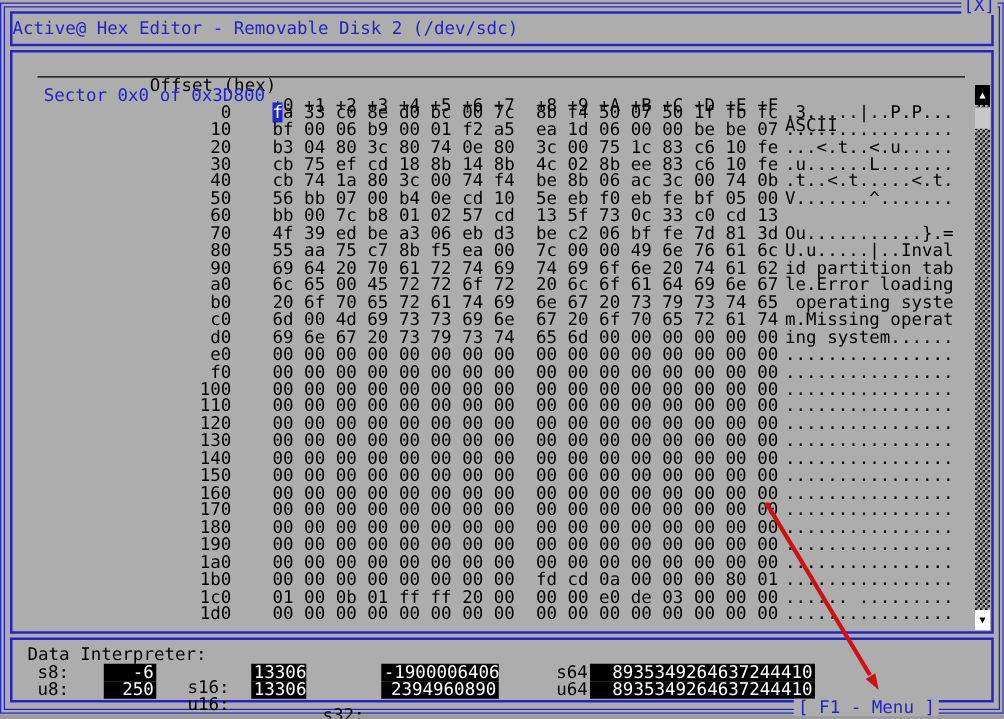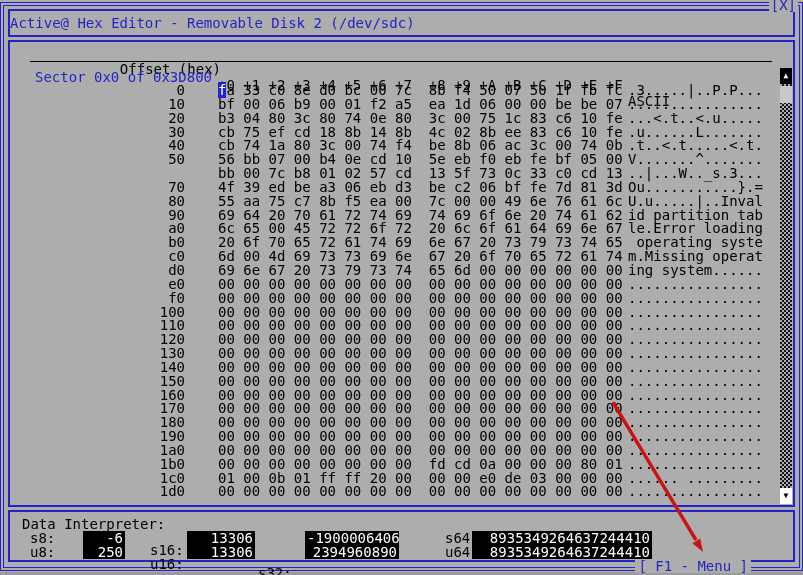--- a/index.html
+++ b/index.html
@@ -68,21 +68,21 @@
   }
   .interp-title{position:absolute;left:12px;top:4px;white-space:pre;}
   .irow{position:absolute;height:14px;line-height:14px;width:100%;}
   .irow1{top:19px;}
   .irow2{top:33px;padding-left:20px;}
   .lbl{position:absolute;white-space:pre;}
   .val{position:absolute;background:#000;color:#fff;text-align:right;padding:0 2px;height:14px;white-space:pre;}
   .k-s8 .lbl,.k-u8 .lbl{left:20px;width:50px;}
   .k-s8 .val,.k-u8 .val{left:73px;width:42px;}
   .k-s16 .lbl,.k-u16 .lbl{left:140px;width:37px;margin-top:12px;}
-  .k-s16 .val,.k-u16 .val{left:177px;width:68px;}
+  .k-s16 .val,.k-u16 .val{left:191px;width:44px;}
   .k-s32 .lbl,.k-u32 .lbl{left:248px;width:42px;margin-top:35px;}
   .k-s32 .val,.k-u32 .val{left:295px;width:94px;text-align:right;}
   .k-s64 .lbl,.k-u64 .lbl{left:435px;width:42px;}
   .k-s64 .val,.k-u64 .val{left:462px;width:180px;}
 
   .menu-hint{position:absolute;bottom:2px;right:52px;color:var(--blue);background:var(--bg);padding:0 3px;z-index:6;line-height:14px;white-space:pre;cursor:default;}
 
   .red-arrow{position:absolute;left:0;top:0;z-index:9;pointer-events:none;}
 </style>
 </head>
@@ -109,21 +109,21 @@
     <div class="header-rule"></div>
     <div class="sector-line">Sector 0x0 of 0x3D800</div>
 
     <div id="hex-rows">
         <div class="hexrow"><span class="c-off">0</span><span class="c-hex"><span class="cursor">f</span>a 33 c0 8e d0 bc 00 7c  8b f4 50 07 50 1f fb fc</span><span class="c-ascii">.3.....|..P.P...</span></div>
         <div class="hexrow"><span class="c-off">10</span><span class="c-hex">bf 00 06 b9 00 01 f2 a5  ea 1d 06 00 00 be be 07</span><span class="c-ascii">................</span></div>
         <div class="hexrow"><span class="c-off">20</span><span class="c-hex">b3 04 80 3c 80 74 0e 80  3c 00 75 1c 83 c6 10 fe</span><span class="c-ascii">...&lt;.t..&lt;.u.....</span></div>
         <div class="hexrow"><span class="c-off">30</span><span class="c-hex">cb 75 ef cd 18 8b 14 8b  4c 02 8b ee 83 c6 10 fe</span><span class="c-ascii">.u......L.......</span></div>
         <div class="hexrow"><span class="c-off">40</span><span class="c-hex">cb 74 1a 80 3c 00 74 f4  be 8b 06 ac 3c 00 74 0b</span><span class="c-ascii">.t..&lt;.t.....&lt;.t.</span></div>
         <div class="hexrow"><span class="c-off">50</span><span class="c-hex">56 bb 07 00 b4 0e cd 10  5e eb f0 eb fe bf 05 00</span><span class="c-ascii">V.......^.......</span></div>
-        <div class="hexrow"><span class="c-hex">bb 00 7c b8 01 02 57 cd  13 5f 73 0c 33 c0 cd 13</span><span class="c-ascii">..|...W.._s.3...</span></div>
+        <div class="hexrow"><span class="c-off">60</span><span class="c-hex">bb 00 7c b8 01 02 57 cd  13 5f 73 0c 33 c0 cd 13</span></div>
         <div class="hexrow"><span class="c-off">70</span><span class="c-hex">4f 39 ed be a3 06 eb d3  be c2 06 bf fe 7d 81 3d</span><span class="c-ascii">Ou...........}.=</span></div>
         <div class="hexrow"><span class="c-off">80</span><span class="c-hex">55 aa 75 c7 8b f5 ea 00  7c 00 00 49 6e 76 61 6c</span><span class="c-ascii">U.u.....|..Inval</span></div>
         <div class="hexrow"><span class="c-off">90</span><span class="c-hex">69 64 20 70 61 72 74 69  74 69 6f 6e 20 74 61 62</span><span class="c-ascii">id partition tab</span></div>
         <div class="hexrow"><span class="c-off">a0</span><span class="c-hex">6c 65 00 45 72 72 6f 72  20 6c 6f 61 64 69 6e 67</span><span class="c-ascii">le.Error loading</span></div>
         <div class="hexrow"><span class="c-off">b0</span><span class="c-hex">20 6f 70 65 72 61 74 69  6e 67 20 73 79 73 74 65</span><span class="c-ascii"> operating syste</span></div>
         <div class="hexrow"><span class="c-off">c0</span><span class="c-hex">6d 00 4d 69 73 73 69 6e  67 20 6f 70 65 72 61 74</span><span class="c-ascii">m.Missing operat</span></div>
         <div class="hexrow"><span class="c-off">d0</span><span class="c-hex">69 6e 67 20 73 79 73 74  65 6d 00 00 00 00 00 00</span><span class="c-ascii">ing system......</span></div>
         <div class="hexrow"><span class="c-off">e0</span><span class="c-hex">00 00 00 00 00 00 00 00  00 00 00 00 00 00 00 00</span><span class="c-ascii">................</span></div>
         <div class="hexrow"><span class="c-off">f0</span><span class="c-hex">00 00 00 00 00 00 00 00  00 00 00 00 00 00 00 00</span><span class="c-ascii">................</span></div>
         <div class="hexrow"><span class="c-off">100</span><span class="c-hex">00 00 00 00 00 00 00 00  00 00 00 00 00 00 00 00</span><span class="c-ascii">................</span></div>

